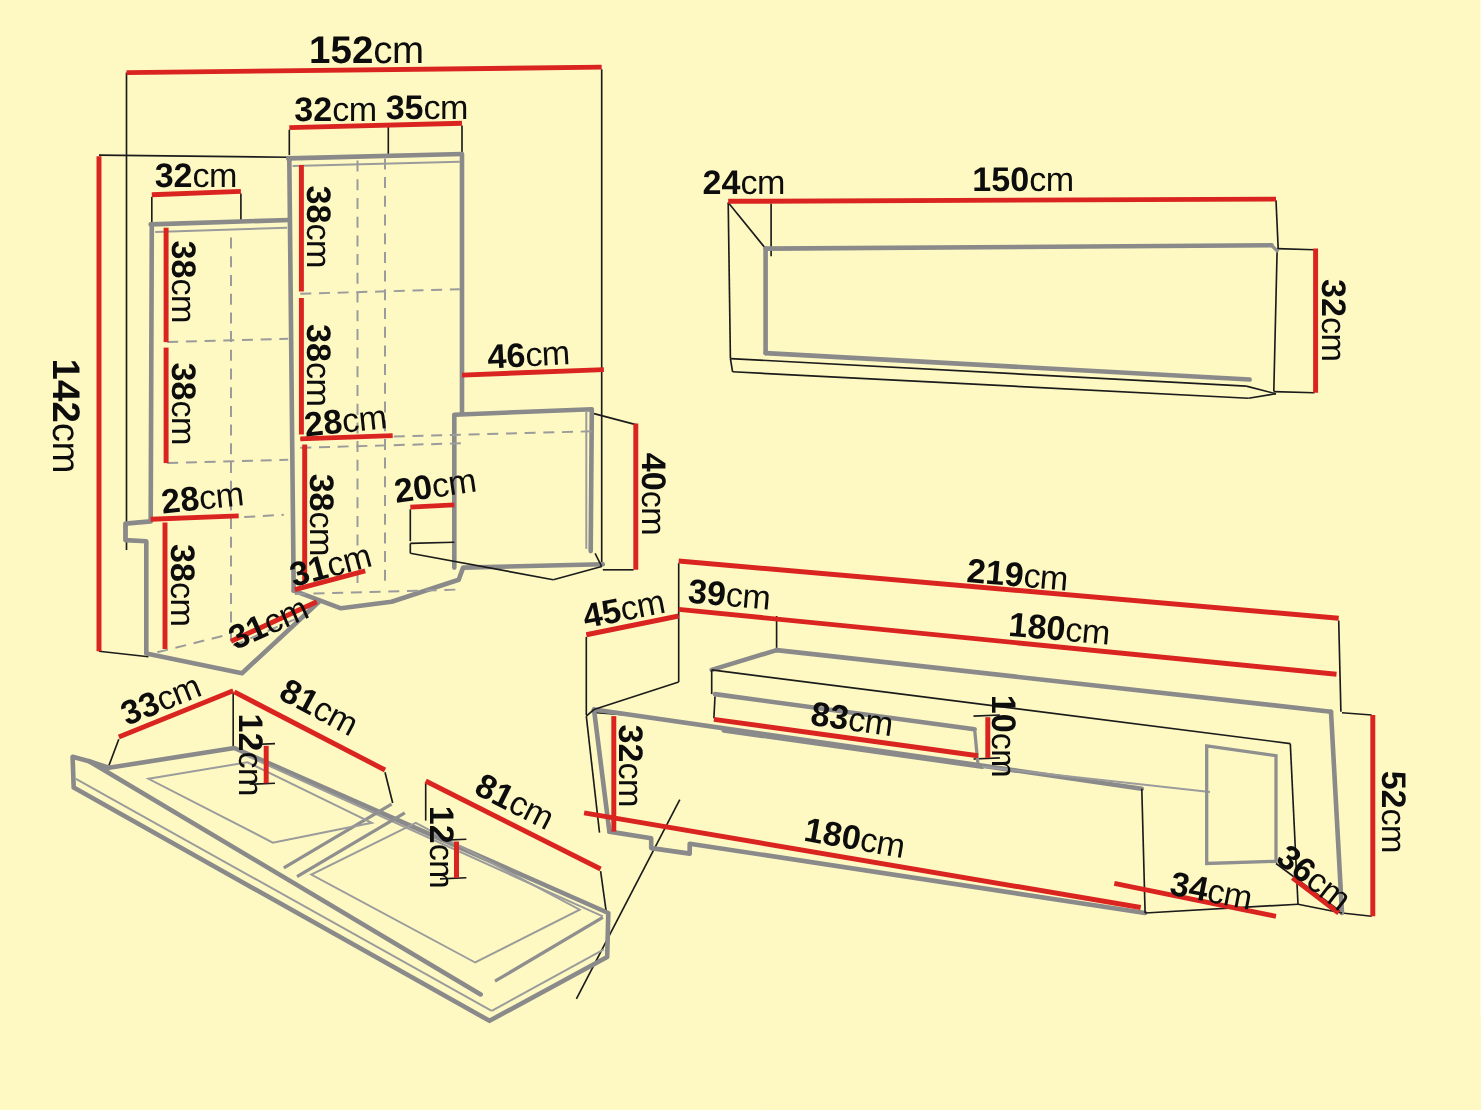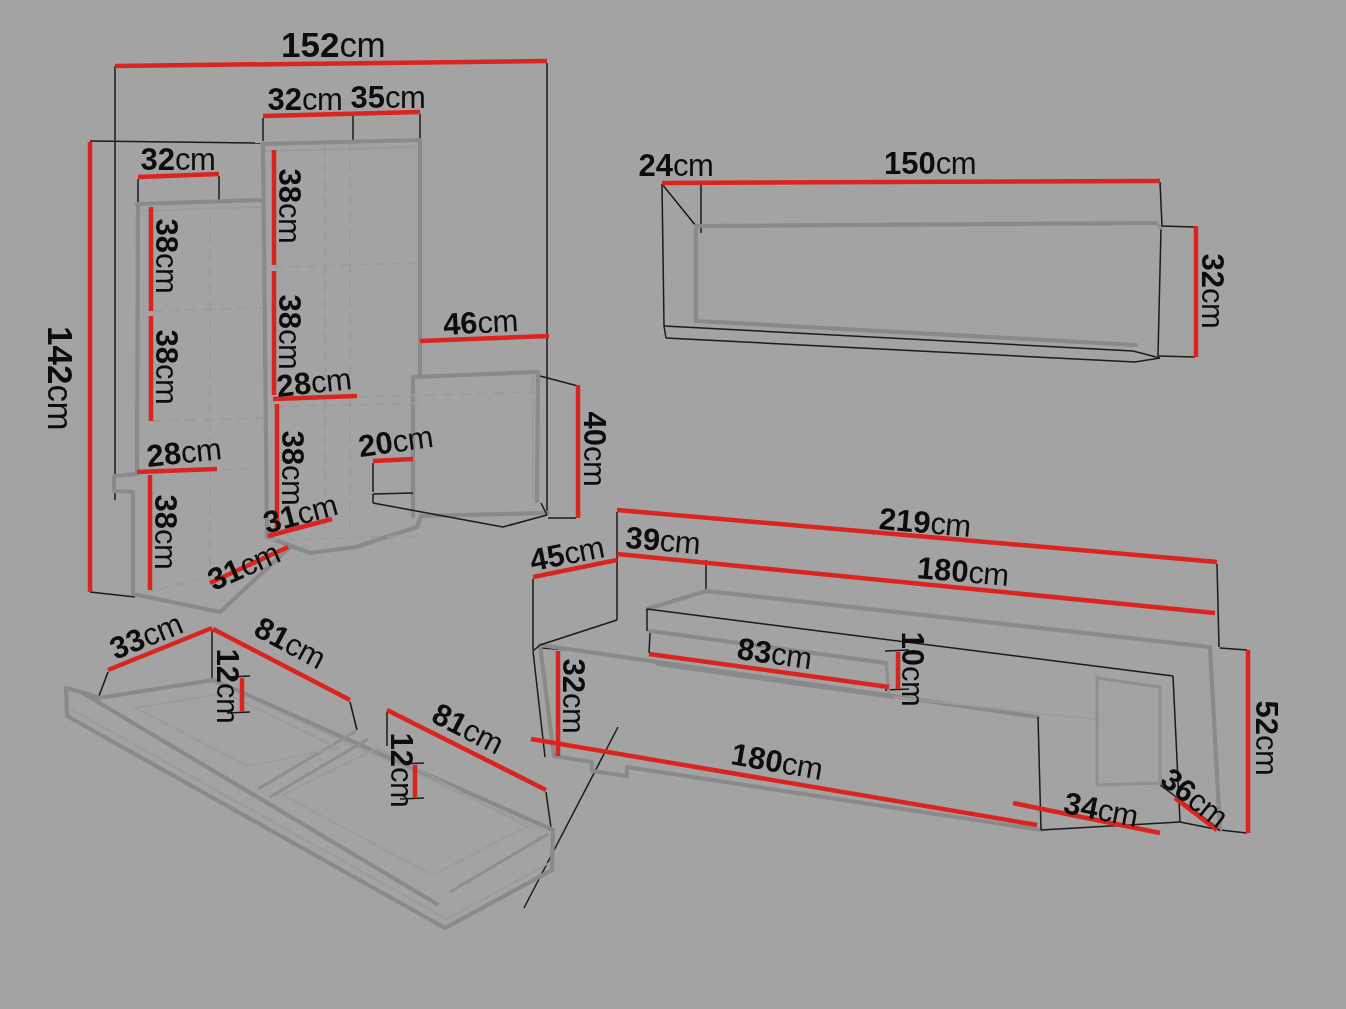--- a/index.html
+++ b/index.html
@@ -1,16 +1,16 @@
 <!DOCTYPE html>
 <html><head>
 <meta charset="utf-8">
 <style>
   html,body{margin:0;padding:0;background:#ffffff;}
-  .stage{width:1346px;height:1009px;background:#a3a3a3;position:relative;overflow:hidden;}
+  .stage{width:1346px;height:1009px;background:#fef9c3;position:relative;overflow:hidden;}
   svg{display:block;}
   .red{stroke:#da2420;stroke-width:4.5;fill:none;}
   .g4{stroke:#8a8a8a;stroke-width:4.2;fill:none;stroke-linejoin:round;stroke-linecap:round;}
   .g3{stroke:#8f8f8f;stroke-width:3;fill:none;}
   .g2{stroke:#9b9b9b;stroke-width:1.8;fill:none;}
   .bk{stroke:#1b1b1b;stroke-width:1.5;fill:none;}
   .dash{stroke:#9b9b9b;stroke-width:1.8;fill:none;stroke-dasharray:10 7;}
   text{font-family:"Liberation Sans","DejaVu Sans",sans-serif;fill:#0d0d0d;}
   .n{font-weight:700;}
   .u{font-weight:400;letter-spacing:-0.5px;}

